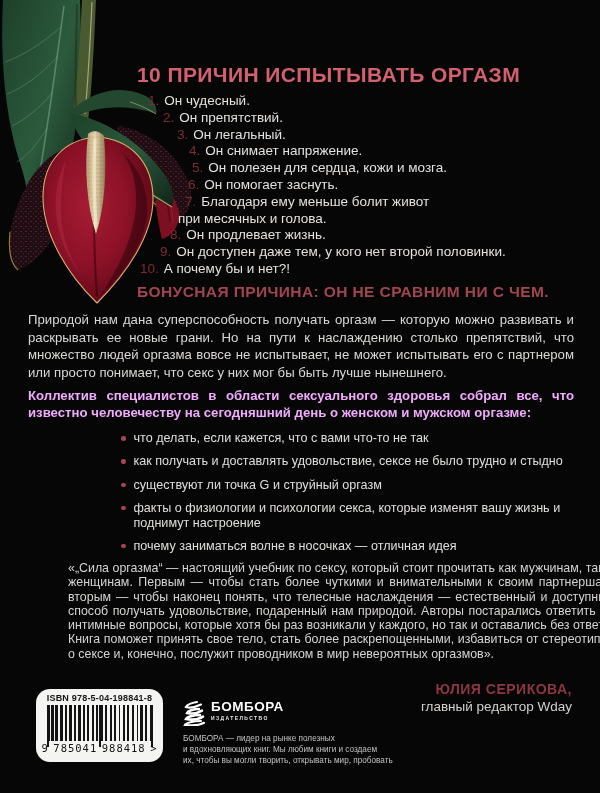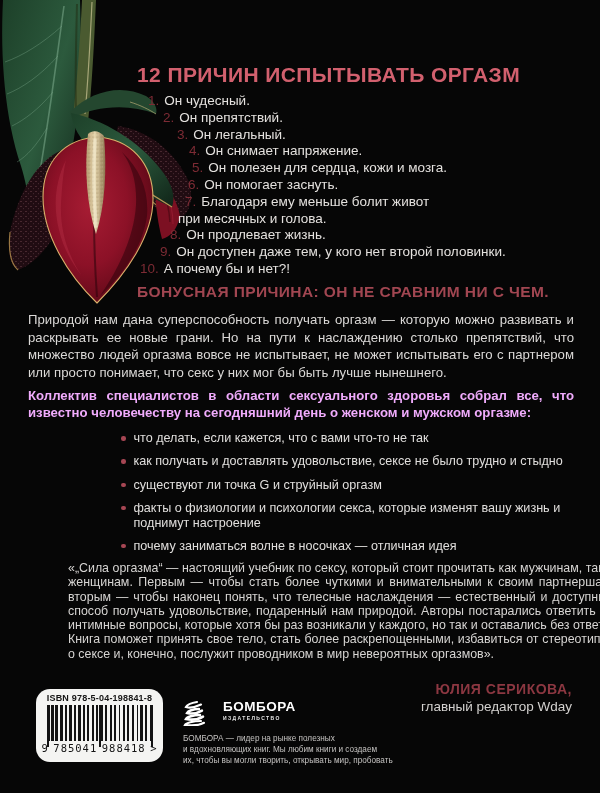--- a/index.html
+++ b/index.html
@@ -53,21 +53,21 @@
       repeating-linear-gradient(90deg,#131313 0 1.5px,transparent 1.5px 4px,#131313 4px 6.5px,transparent 6.5px 9px),
       repeating-linear-gradient(90deg,transparent 0 2px,#131313 2px 3px,transparent 3px 7.5px,#131313 7.5px 8.5px,transparent 8.5px 13px);
   }
   .guard{position:absolute;top:0;width:2px;height:42px;background:#131313;}
   .g-l{left:0;} .g-m{left:52px;} .g-r{right:0;}
   .barcode-digits{
     width:118px;display:flex;justify-content:space-between;align-items:flex-end;
     margin-top:1px;font-family:"DejaVu Sans Mono",monospace;font-size:10.5px;color:#141414;
   }
   .bd-group{letter-spacing:1px;background:#f4f4f2;padding:0 1px;}
-  .publisher{position:absolute;left:183px;top:700px;display:flex;align-items:flex-start;gap:12px;}
+  .publisher{position:absolute;left:183px;top:700px;display:flex;align-items:flex-start;}
   .pub-icon{margin-right:6px;}
   .pub-name{font-size:13.5px;font-weight:700;color:#fff;letter-spacing:.5px;line-height:14px;white-space:nowrap;}
   .pub-type{font-size:5px;font-weight:700;color:#e9e9e9;letter-spacing:1.4px;margin-top:1px;white-space:nowrap;}
   .pub-blurb{position:absolute;left:183px;top:733px;}
   .blurb-line{font-size:8.2px;line-height:11px;color:#c4c2c0;white-space:nowrap;}
 </style>
 </head>
 <body>
 
 <div class="stage">
@@ -134,21 +134,21 @@
     <path d="M97,303 C66,273 43,233 43,197 C43,161 65,139 97,137 C130,139 153,162 153,199 C153,235 127,273 97,303 Z" fill="url(#spatheG)" stroke="#d9b06a" stroke-width="1.1"></path>
     <path d="M122,152 C141,170 149,192 147,216 C143,246 124,274 100,296 C119,268 134,237 136,205 C137,183 132,165 122,152 Z" fill="#35040d" opacity=".6"></path>
     <path d="M66,160 C55,182 53,206 59,230 C63,247 71,262 82,276 C67,254 60,229 61,204 C62,188 63,172 66,160 Z" fill="#c63a52" opacity=".3"></path>
     <path d="M97,142 C93,192 93,242 97,297" stroke="#2a030b" stroke-width="2" opacity=".55" fill="none"></path>
 
     <use href="#spadix" fill="url(#spadixG)"></use>
       <use href="#spadix" fill="url(#speckG)"></use>
     <path d="M95,140 C93,170 94,200 96,226" stroke="#f6eed6" stroke-width="3.5" stroke-linecap="round" opacity=".55" fill="none"></path>
   </svg>
 
-  <div class="reasons-title">12 ПРИЧИН ИСПЫТЫВАТЬ ОРГАЗМ</div>
+  <div class="reasons-title">10 ПРИЧИН ИСПЫТЫВАТЬ ОРГАЗМ</div>
 
   <div class="reasons-list">
     <div class="r-row" style="padding-left:148px"><span class="r-num">1.</span><span>Он чудесный.</span></div>
     <div class="r-row" style="padding-left:163px"><span class="r-num">2.</span><span>Он препятствий.</span></div>
     <div class="r-row" style="padding-left:177px"><span class="r-num">3.</span><span>Он легальный.</span></div>
     <div class="r-row" style="padding-left:189px"><span class="r-num">4.</span><span>Он снимает напряжение.</span></div>
     <div class="r-row" style="padding-left:192px"><span class="r-num">5.</span><span>Он полезен для сердца, кожи и мозга.</span></div>
     <div class="r-row" style="padding-left:188px"><span class="r-num">6.</span><span>Он помогает заснуть.</span></div>
     <div class="r-row" style="padding-left:185px"><span class="r-num">7.</span><span>Благодаря ему меньше болит живот</span></div>
     <div class="r-row" style="padding-left:178px"><span>при месячных и голова.</span></div>

